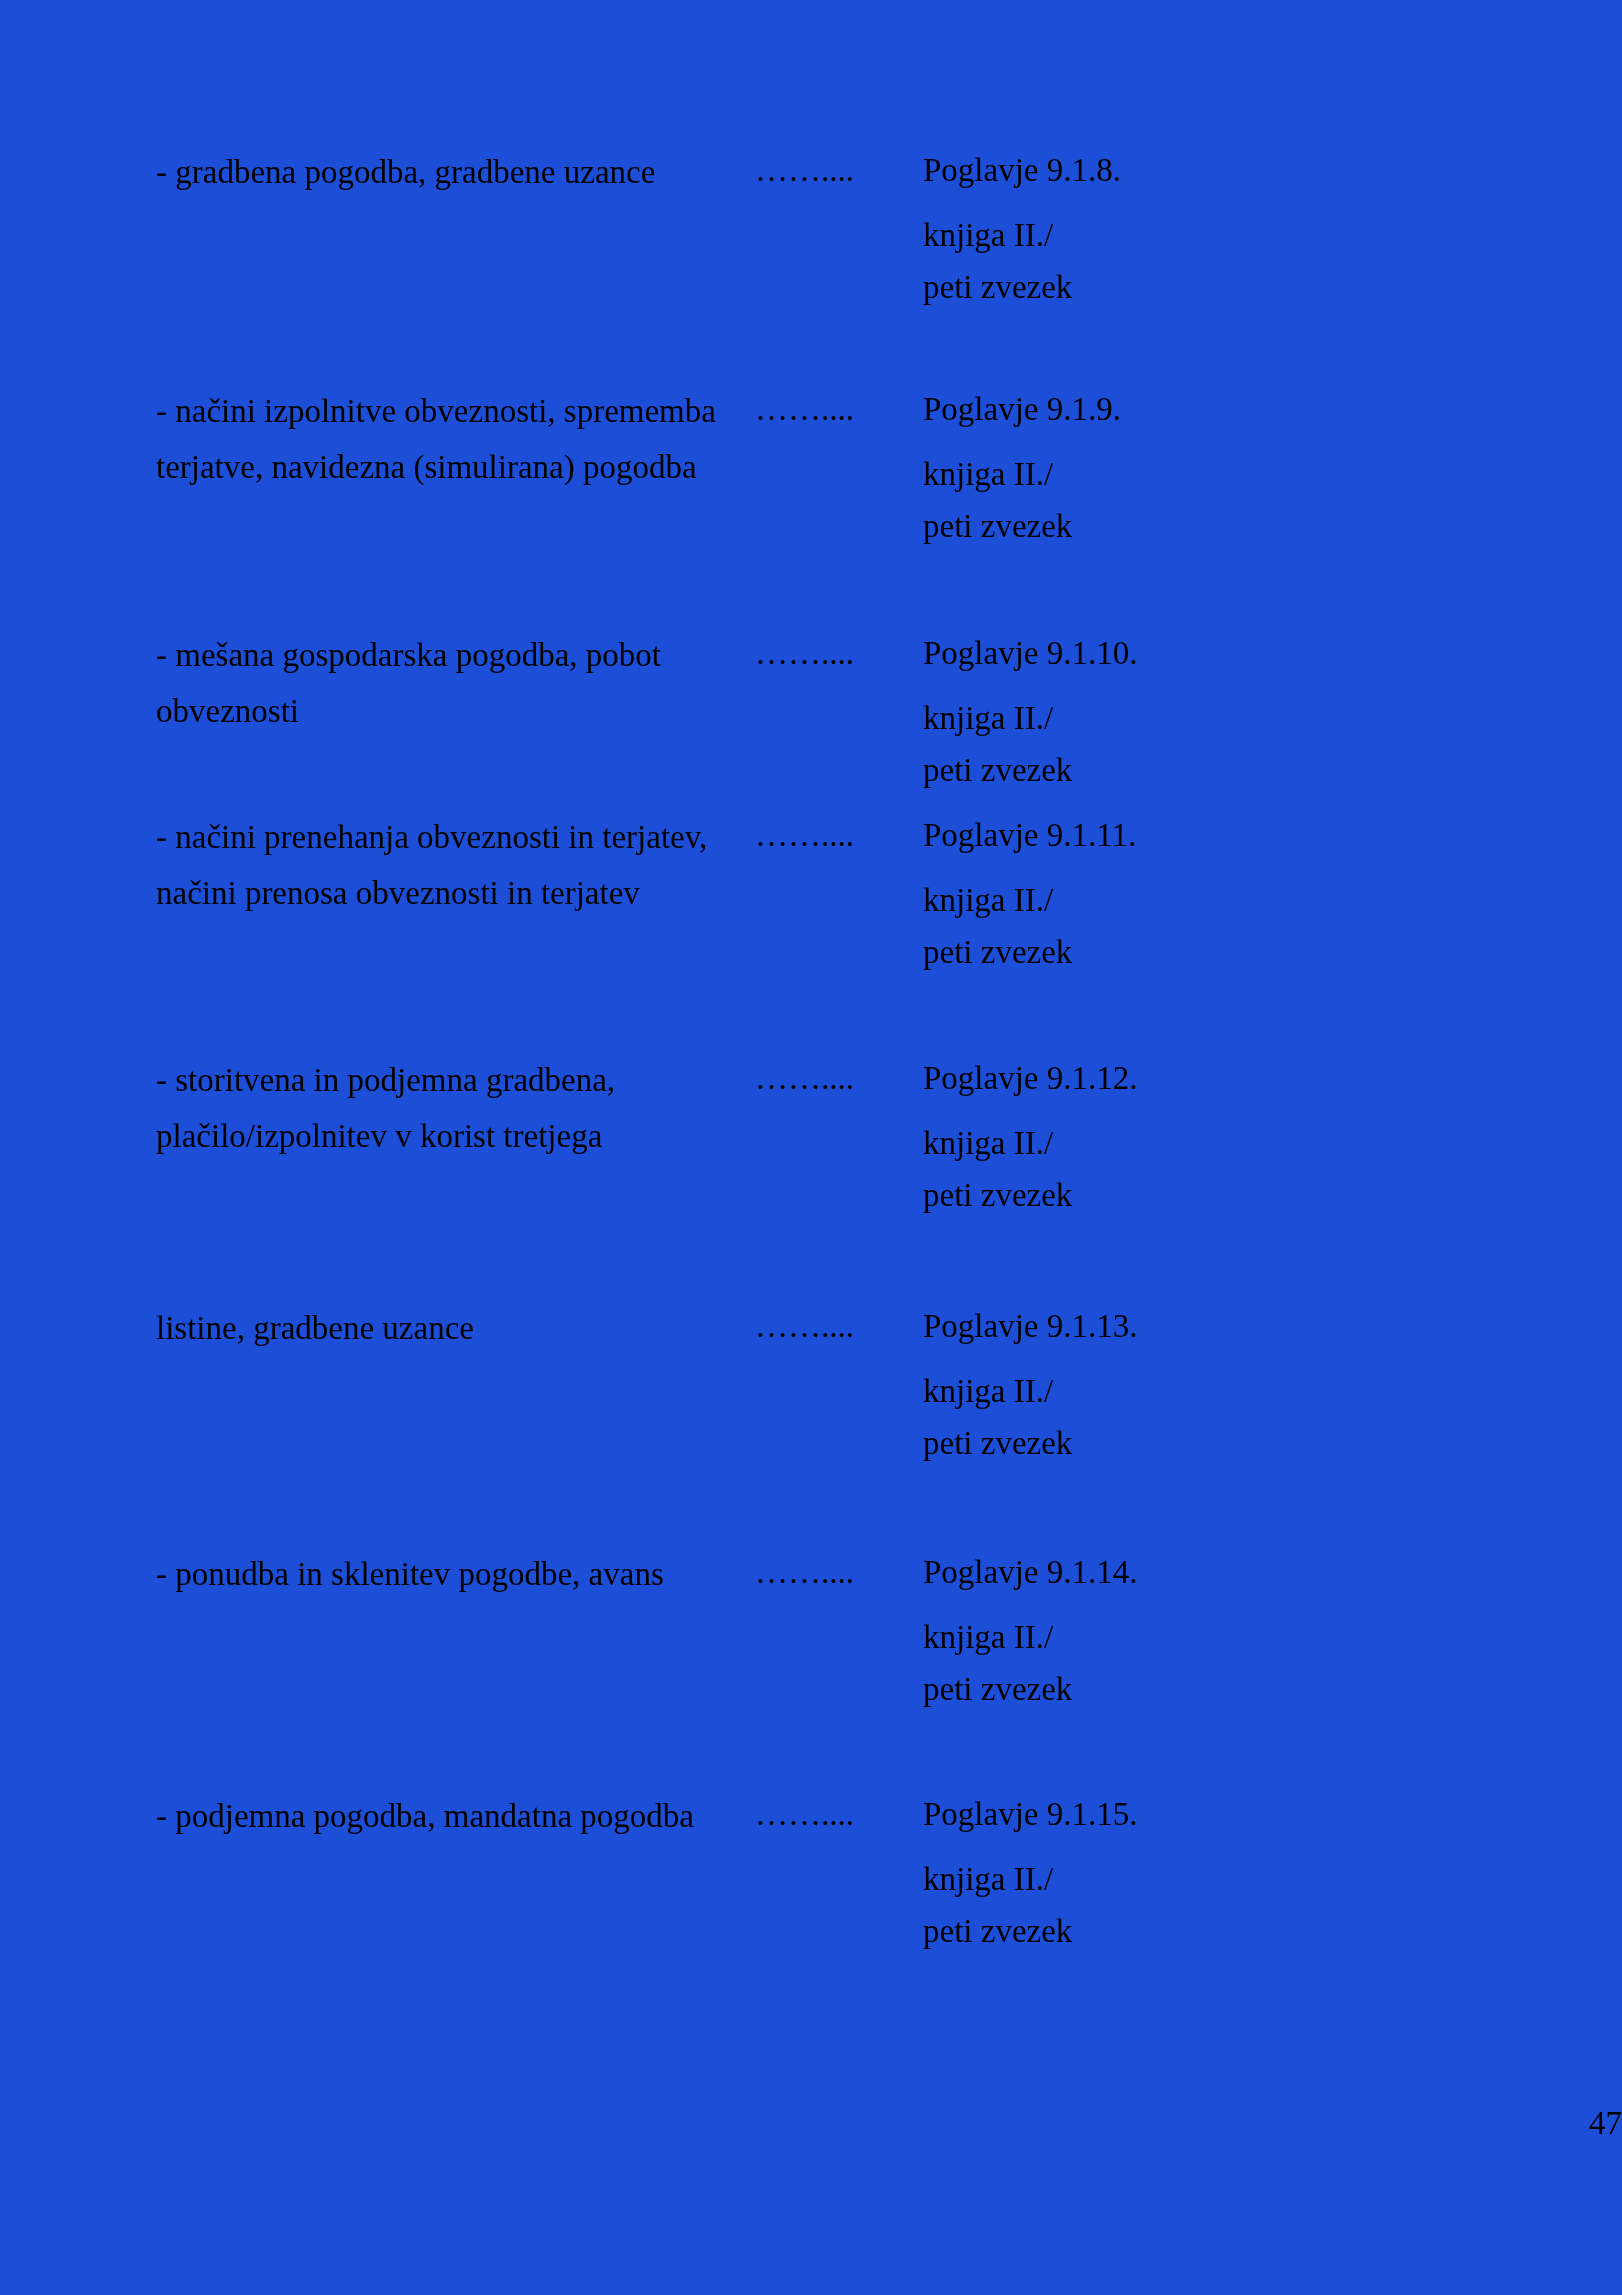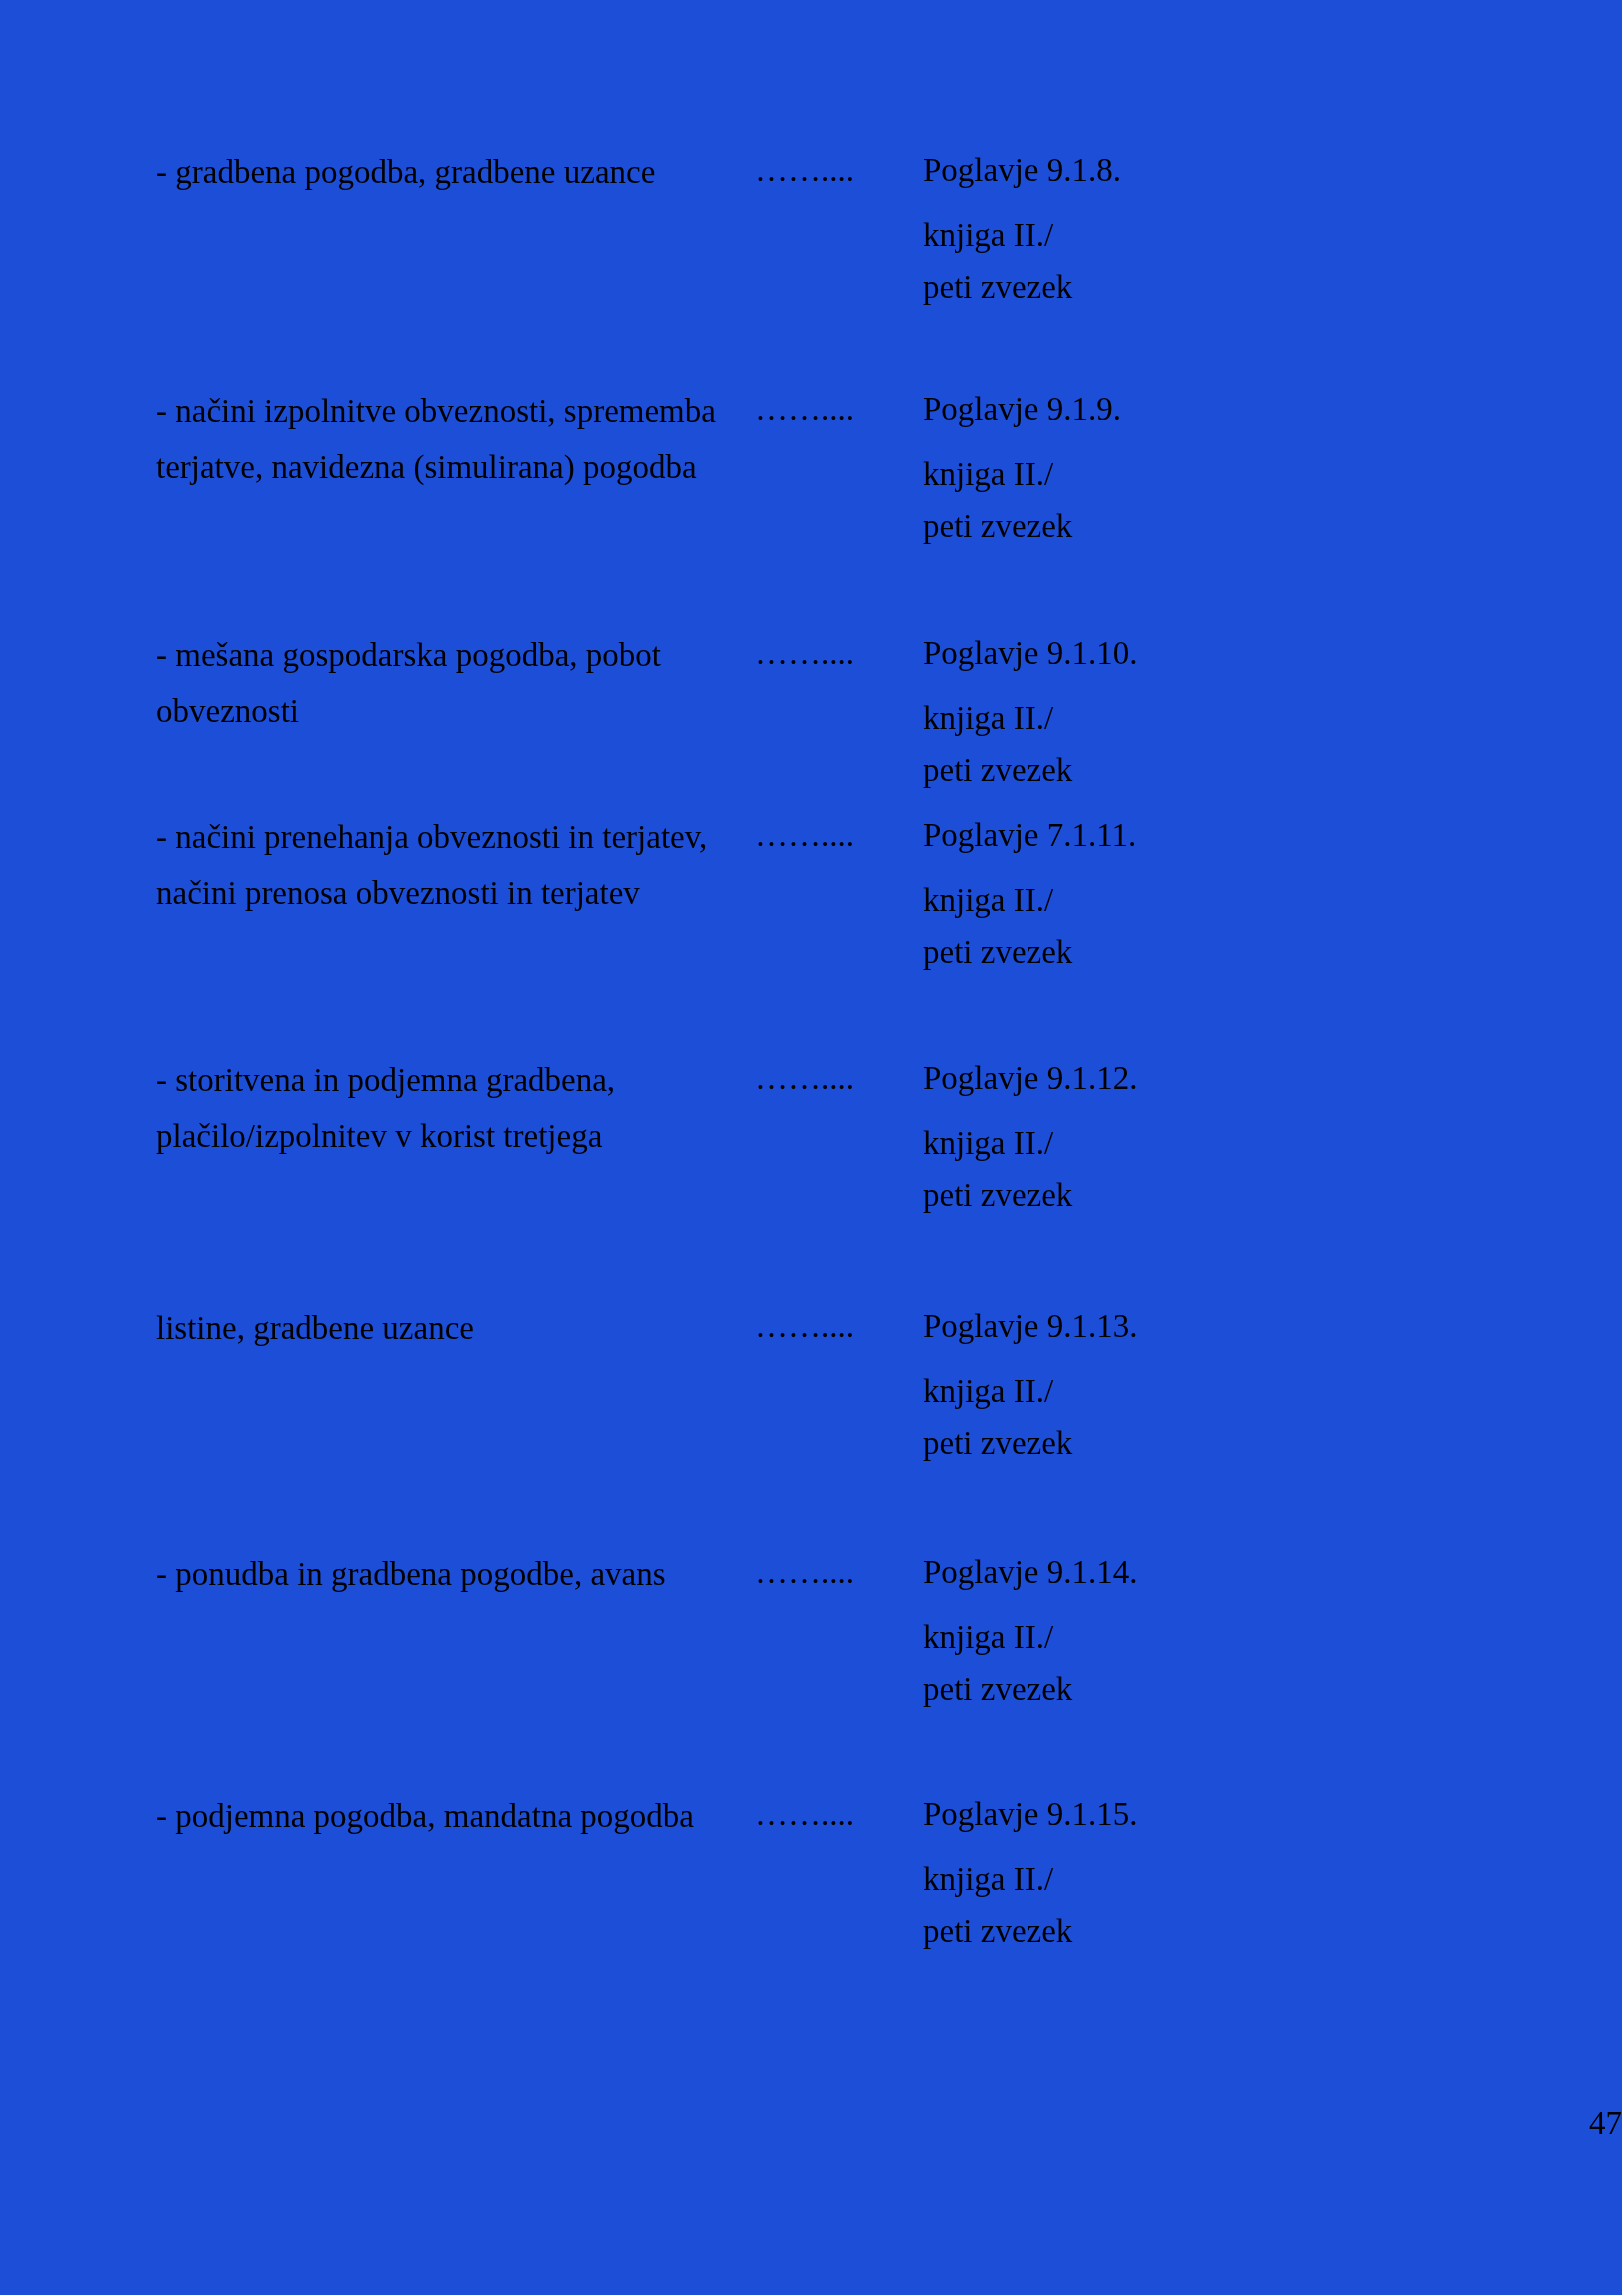--- a/index.html
+++ b/index.html
@@ -119,21 +119,21 @@
     </div>
   </div>
 
   <div class="entry e3">
     <div class="left">
       <span class="line">- načini prenehanja obveznosti in terjatev,</span>
       <span class="line">načini prenosa obveznosti in terjatev</span>
     </div>
     <div class="leader">……....</div>
     <div class="right">
-      <div class="chapter">Poglavje 7.1.11.</div>
+      <div class="chapter">Poglavje 9.1.11.</div>
       <div class="book">knjiga II./</div>
       <div class="volume">peti zvezek</div>
     </div>
   </div>
 
   <div class="entry e4">
     <div class="left">
       <span class="line">- storitvena in podjemna gradbena,</span>
       <span class="line">plačilo/izpolnitev v korist tretjega</span>
     </div>
@@ -152,21 +152,21 @@
     <div class="leader">……....</div>
     <div class="right">
       <div class="chapter">Poglavje 9.1.13.</div>
       <div class="book">knjiga II./</div>
       <div class="volume">peti zvezek</div>
     </div>
   </div>
 
   <div class="entry e6">
     <div class="left">
-      <span class="line">- ponudba in gradbena pogodbe, avans</span>
+      <span class="line">- ponudba in sklenitev pogodbe, avans</span>
       <span class="line"></span>
     </div>
     <div class="leader">……....</div>
     <div class="right">
       <div class="chapter">Poglavje 9.1.14.</div>
       <div class="book">knjiga II./</div>
       <div class="volume">peti zvezek</div>
     </div>
   </div>
 

